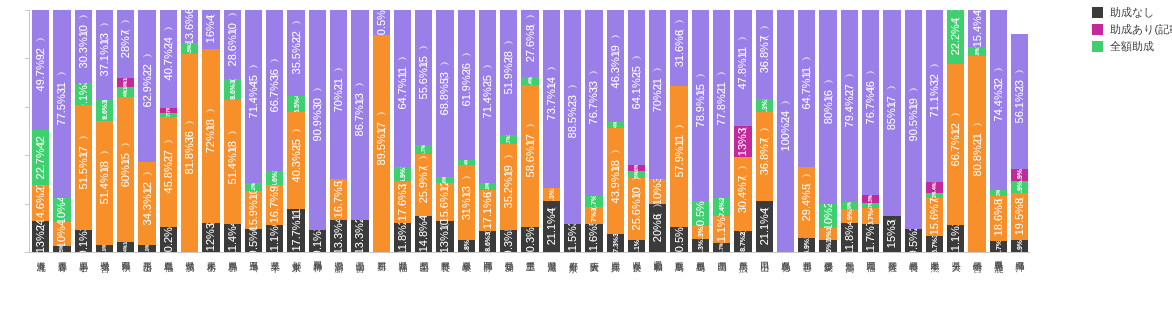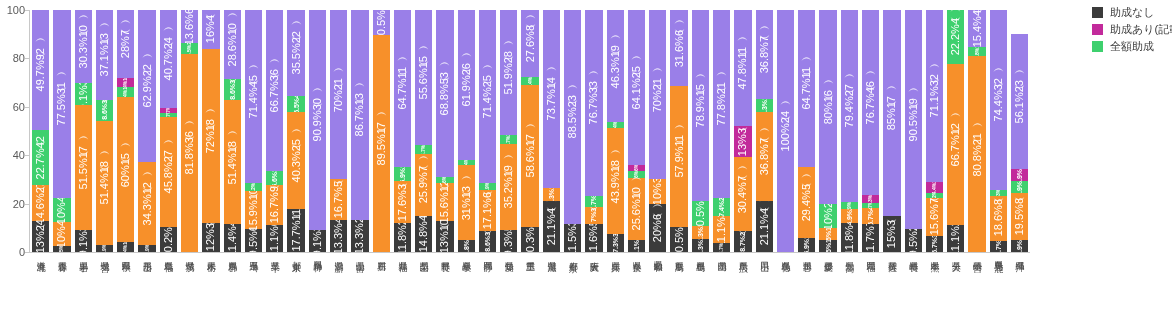--- a/index.html
+++ b/index.html
@@ -49,28 +49,20 @@
   .legend{position:absolute;left:1092px;top:6px;width:132px;text-align:right;}
   .legend-row{display:flex;align-items:center;margin-bottom:4px;height:13px;}
   .legend-swatch{width:11px;height:11px;margin-right:7px;flex:0 0 auto;}
   .legend-label{font-size:11px;color:#3c3c3c;white-space:nowrap;}
 </style>
 </head>
 <body>
 
 <div id="chart-root">
 
-  <div class="y-axis">
-      <div class="y-tick" style="top: 0px;">100</div>
-      <div class="y-tick" style="top: 48.4px;">80</div>
-      <div class="y-tick" style="top: 96.8px;">60</div>
-      <div class="y-tick" style="top: 145.2px;">40</div>
-      <div class="y-tick" style="top: 193.6px;">20</div>
-      <div class="y-tick" style="top: 242px;">0</div>
-    </div>
   <div class="axis-line"></div>
   <div class="axis-base"></div>
 
   <div class="plot-area">
     <div class="bars" id="bars-container">
         <div class="bar-col">
           <div class="bar">
             <div class="seg" title="北海道 助成なし 13%（24）" style="height: 13%; background: rgb(59, 59, 59);">
               <span class="seg-label">13%（24）</span>
             </div>

